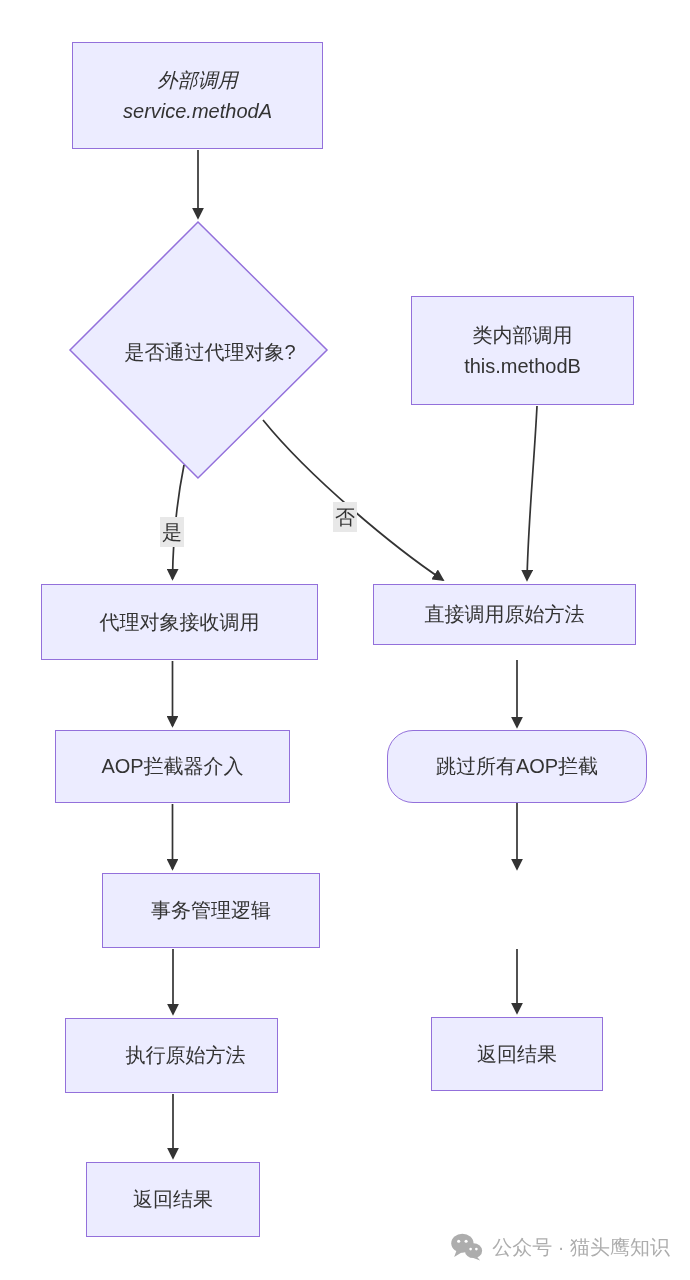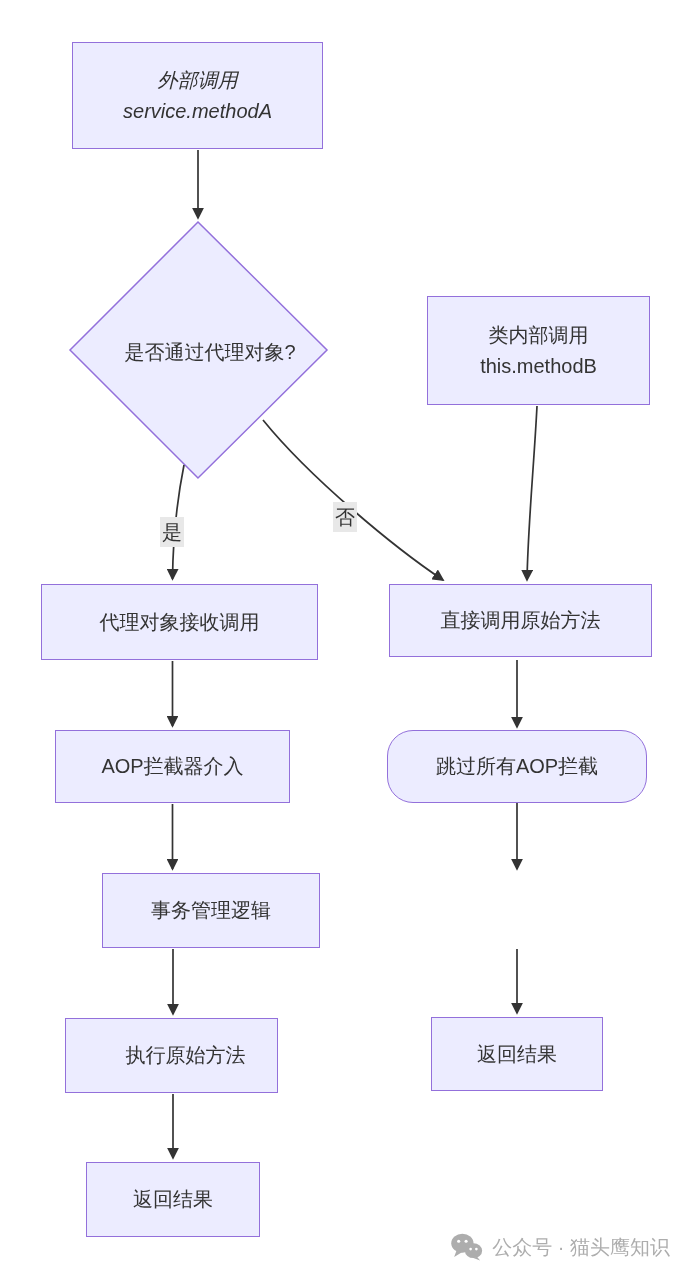--- a/index.html
+++ b/index.html
@@ -66,21 +66,21 @@
     <path class="edge" d="M517,949 L517,1013" marker-end="url(#arrowhead)"></path>
   </svg>
 
   <div class="node" style="left:72px; top:42px; width:251px; height:107px;font-style:italic;">
     <div>外部调用</div>
     <div>service.methodA</div>
   </div>
 
   <div class="diamond-label" style="left:198px; top:352px;">是否通过代理对象?</div>
 
-  <div class="node" style="left:427px; top:296px; width:223px; height:109px;">
+  <div class="node" style="left:411px; top:296px; width:223px; height:109px;">
     <div>类内部调用</div>
     <div>this.methodB</div>
   </div>
 
   <div class="edge-label" style="left:172px; top:532px;">是</div>
   <div class="edge-label" style="left:345px; top:517px;">否</div>
 
   <div class="node" style="left:41px; top:584px; width:277px; height:76px;">
     <div>代理对象接收调用</div>
   </div>
@@ -94,21 +94,21 @@
   </div>
 
   <div class="node" style="left:65px; top:1018px; width:213px; height:75px;padding-left:28px;">
     <div>执行原始方法</div>
   </div>
 
   <div class="node" style="left:86px; top:1162px; width:174px; height:75px;">
     <div>返回结果</div>
   </div>
 
-  <div class="node" style="left:389px; top:584px; width:263px; height:73px;">
+  <div class="node" style="left:373px; top:584px; width:263px; height:61px;">
     <div>直接调用原始方法</div>
   </div>
 
   <div class="node" style="left:387px; top:730px; width:260px; height:73px;border-radius:26px;">
     <div>跳过所有AOP拦截</div>
   </div>
 
 
   <div class="node" style="left:431px; top:1017px; width:172px; height:74px;">
     <div>返回结果</div>

